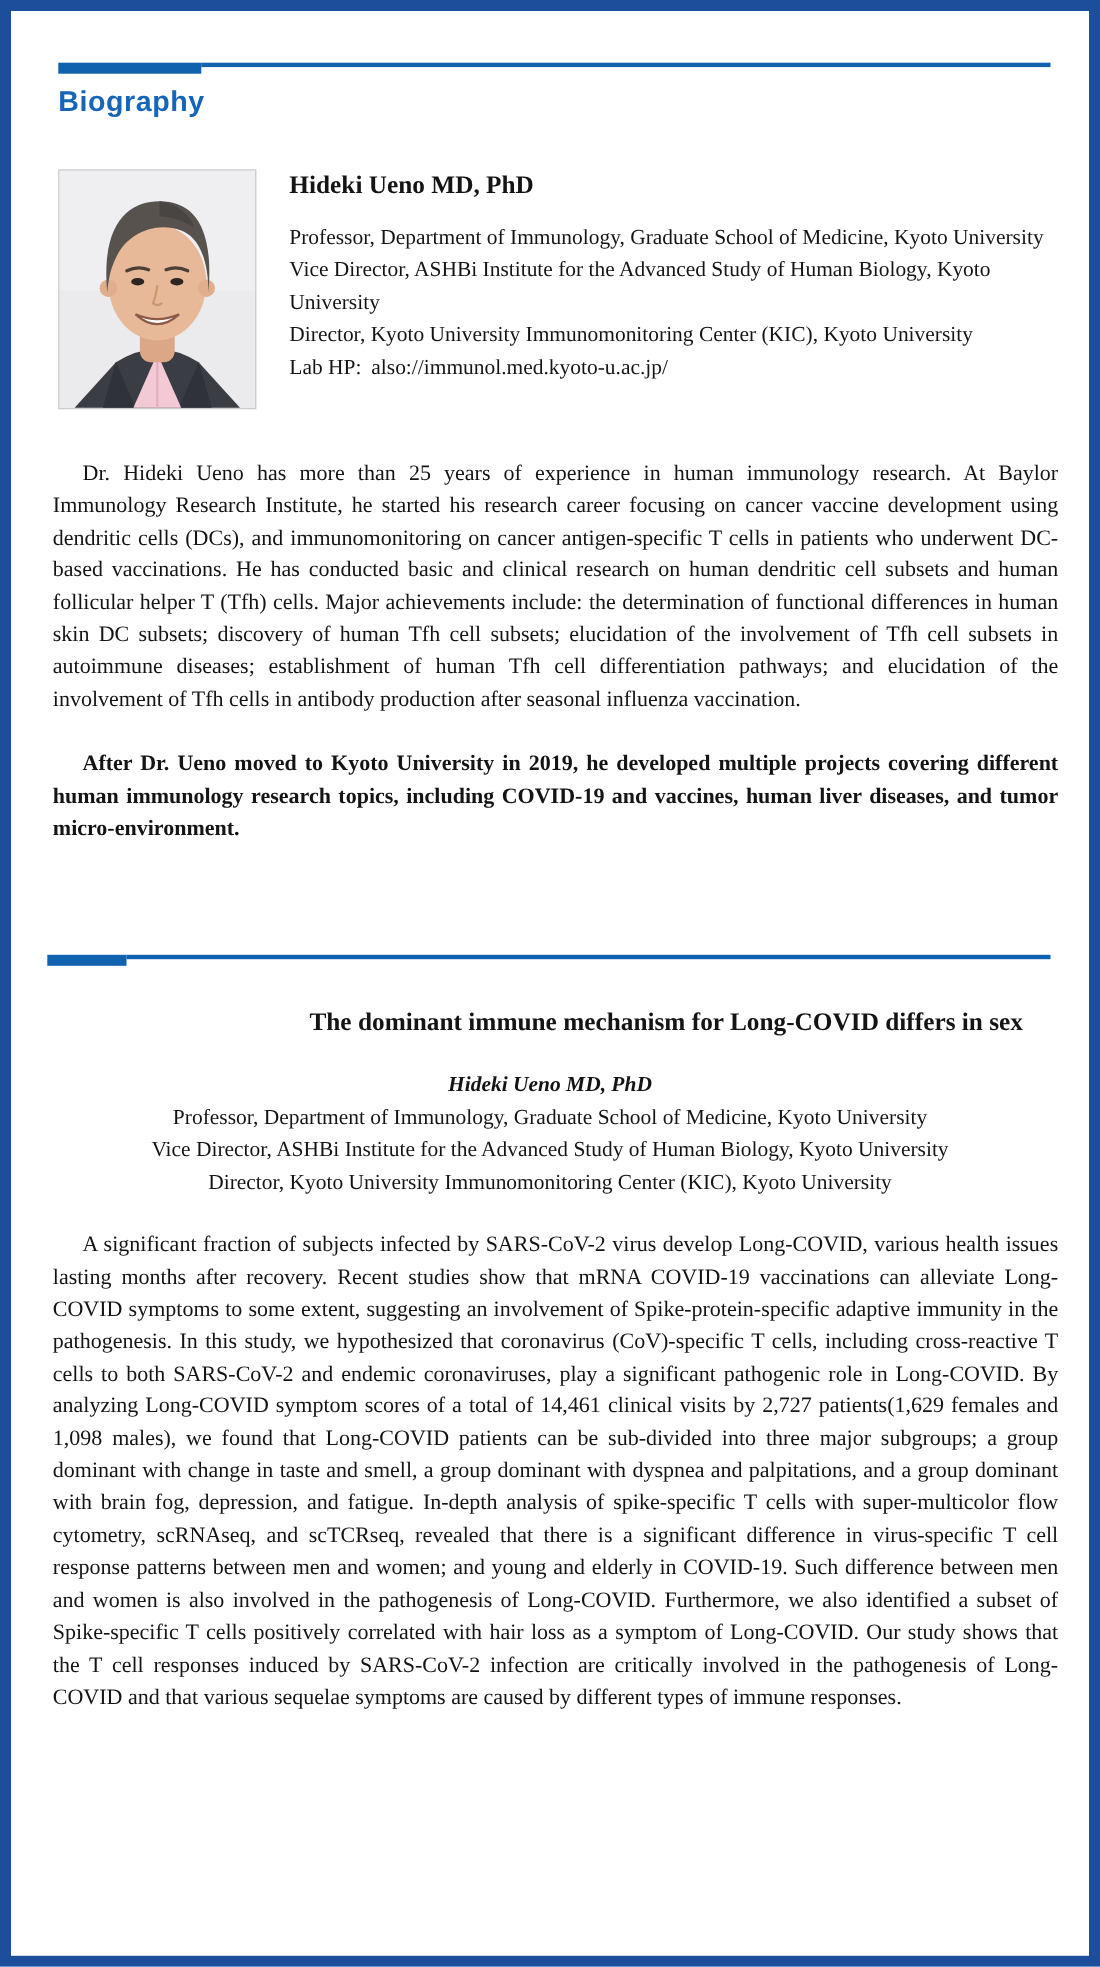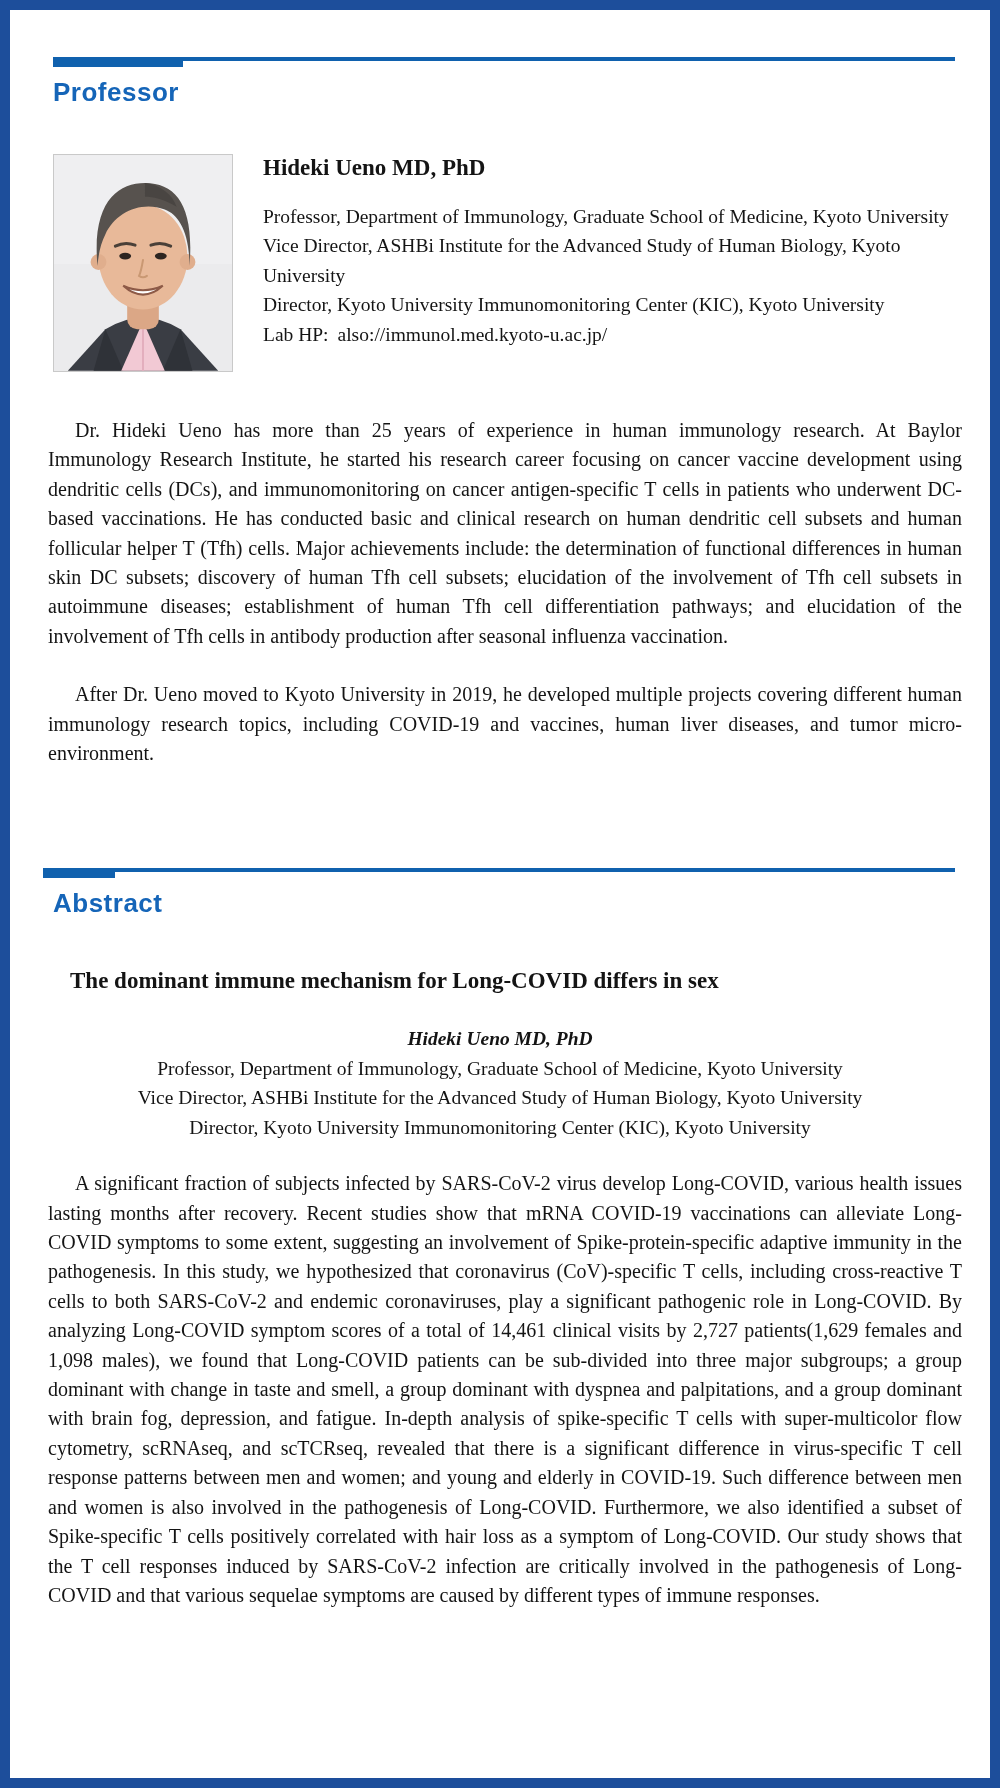--- a/index.html
+++ b/index.html
@@ -39,44 +39,44 @@
     font-size:23px;font-weight:bold;margin:0 0 20px 0;line-height:1.2;
   }
   .affil p{margin:0;font-size:19.5px;line-height:29.5px;}
   .contact-label{margin-right:9px;}
   
   .body-para{
     margin:0 28px 0 38px;font-size:20px;line-height:29.4px;
     text-align:justify;text-indent:27px;
   }
   .para-1{margin-top:44px;}
-  .para-2{margin-top:29px;}
+  .para-2{margin-top:29px;font-weight:bold;}
   
   .abs-title{
-    text-align:left;font-weight:bold;font-size:23px;
-    margin:48px 60px 0 60px;line-height:1.25;
+    text-align:right;font-weight:bold;font-size:23px;
+    margin:37px 60px 0 60px;line-height:1.25;
   }
   .abs-author{
     text-align:center;font-weight:bold;font-style:italic;
     font-size:19.5px;margin:28px 0 0 0;line-height:29.5px;
   }
   .abs-affil{text-align:center;font-size:19.5px;margin:0;line-height:29.5px;}
   .abs-body{margin-top:27px;}
 </style>
 </head>
 <body>
 
 <div class="page">
 
   <section>
     <div class="rule bio-rule">
       <div class="thick"></div>
       <div class="thin"></div>
     </div>
-    <h1 class="section-heading">Professor</h1>
+    <h1 class="section-heading">Biography</h1>
 
     <div class="profile">
       <div class="photo">
         <svg viewBox="0 0 180 218" xmlns="http://www.w3.org/2000/svg">
           <rect x="0" y="0" width="180" height="218" fill="#ebebed"></rect>
           <rect x="0" y="0" width="180" height="110" fill="#efeff1"></rect>
 
           <path d="M14,218 L52,176 Q90,152 128,176 L166,218 Z" fill="#3a3d44"></path>
           <path d="M52,176 L70,218 L40,218 Z" fill="#2f3238"></path>
           <path d="M128,176 L110,218 L140,218 Z" fill="#2f3238"></path>
@@ -123,21 +123,20 @@
 
     <p class="body-para para-1">Dr. Hideki Ueno has more than 25 years of experience in human immunology research. At Baylor Immunology Research Institute, he started his research career focusing on cancer vaccine development using dendritic cells (DCs), and immunomonitoring on cancer antigen-specific T cells in patients who underwent DC-based vaccinations. He has conducted basic and clinical research on human dendritic cell subsets and human follicular helper T (Tfh) cells. Major achievements include: the determination of functional differences in human skin DC subsets; discovery of human Tfh cell subsets; elucidation of the involvement of Tfh cell subsets in autoimmune diseases; establishment of human Tfh cell differentiation pathways; and elucidation of the involvement of Tfh cells in antibody production after seasonal influenza vaccination.</p>
     <p class="body-para para-2">After Dr. Ueno moved to Kyoto University in 2019, he developed multiple projects covering different human immunology research topics, including COVID-19 and vaccines, human liver diseases, and tumor micro-environment.</p>
   </section>
 
   <section>
     <div class="rule abs-rule">
       <div class="thick"></div>
       <div class="thin"></div>
     </div>
-    <h1 class="section-heading">Abstract</h1>
 
     <h3 class="abs-title">The dominant immune mechanism for Long-COVID differs in sex</h3>
     <p class="abs-author">Hideki Ueno MD, PhD</p>
     <p class="abs-affil">Professor, Department of Immunology, Graduate School of Medicine, Kyoto University</p>
     <p class="abs-affil">Vice Director, ASHBi Institute for the Advanced Study of Human Biology, Kyoto University</p>
     <p class="abs-affil">Director, Kyoto University Immunomonitoring Center (KIC), Kyoto University</p>
 
     <p class="body-para abs-body">A significant fraction of subjects infected by SARS-CoV-2 virus develop Long-COVID, various health issues lasting months after recovery. Recent studies show that mRNA COVID-19 vaccinations can alleviate Long-COVID symptoms to some extent, suggesting an involvement of Spike-protein-specific adaptive immunity in the pathogenesis. In this study, we hypothesized that coronavirus (CoV)-specific T cells, including cross-reactive T cells to both SARS-CoV-2 and endemic coronaviruses, play a significant pathogenic role in Long-COVID.  By analyzing Long-COVID symptom scores of a total of 14,461 clinical visits by 2,727 patients(1,629 females and 1,098 males), we found that Long-COVID patients can be sub-divided into three major subgroups; a group dominant with change in taste and smell, a group dominant with dyspnea and palpitations, and a group dominant with brain fog, depression, and fatigue. In-depth analysis of spike-specific T cells with super-multicolor flow cytometry, scRNAseq, and scTCRseq, revealed that there is a significant difference in virus-specific T cell response patterns between men and women; and young and elderly in COVID-19. Such difference between men and women is also involved in the pathogenesis of Long-COVID. Furthermore, we also identified a subset of Spike-specific T cells positively correlated with hair loss as a symptom of Long-COVID. Our study shows that the T cell responses induced by SARS-CoV-2 infection are critically involved in the pathogenesis of Long-COVID and that various sequelae symptoms are caused by different types of immune responses.</p>
   </section>
 

